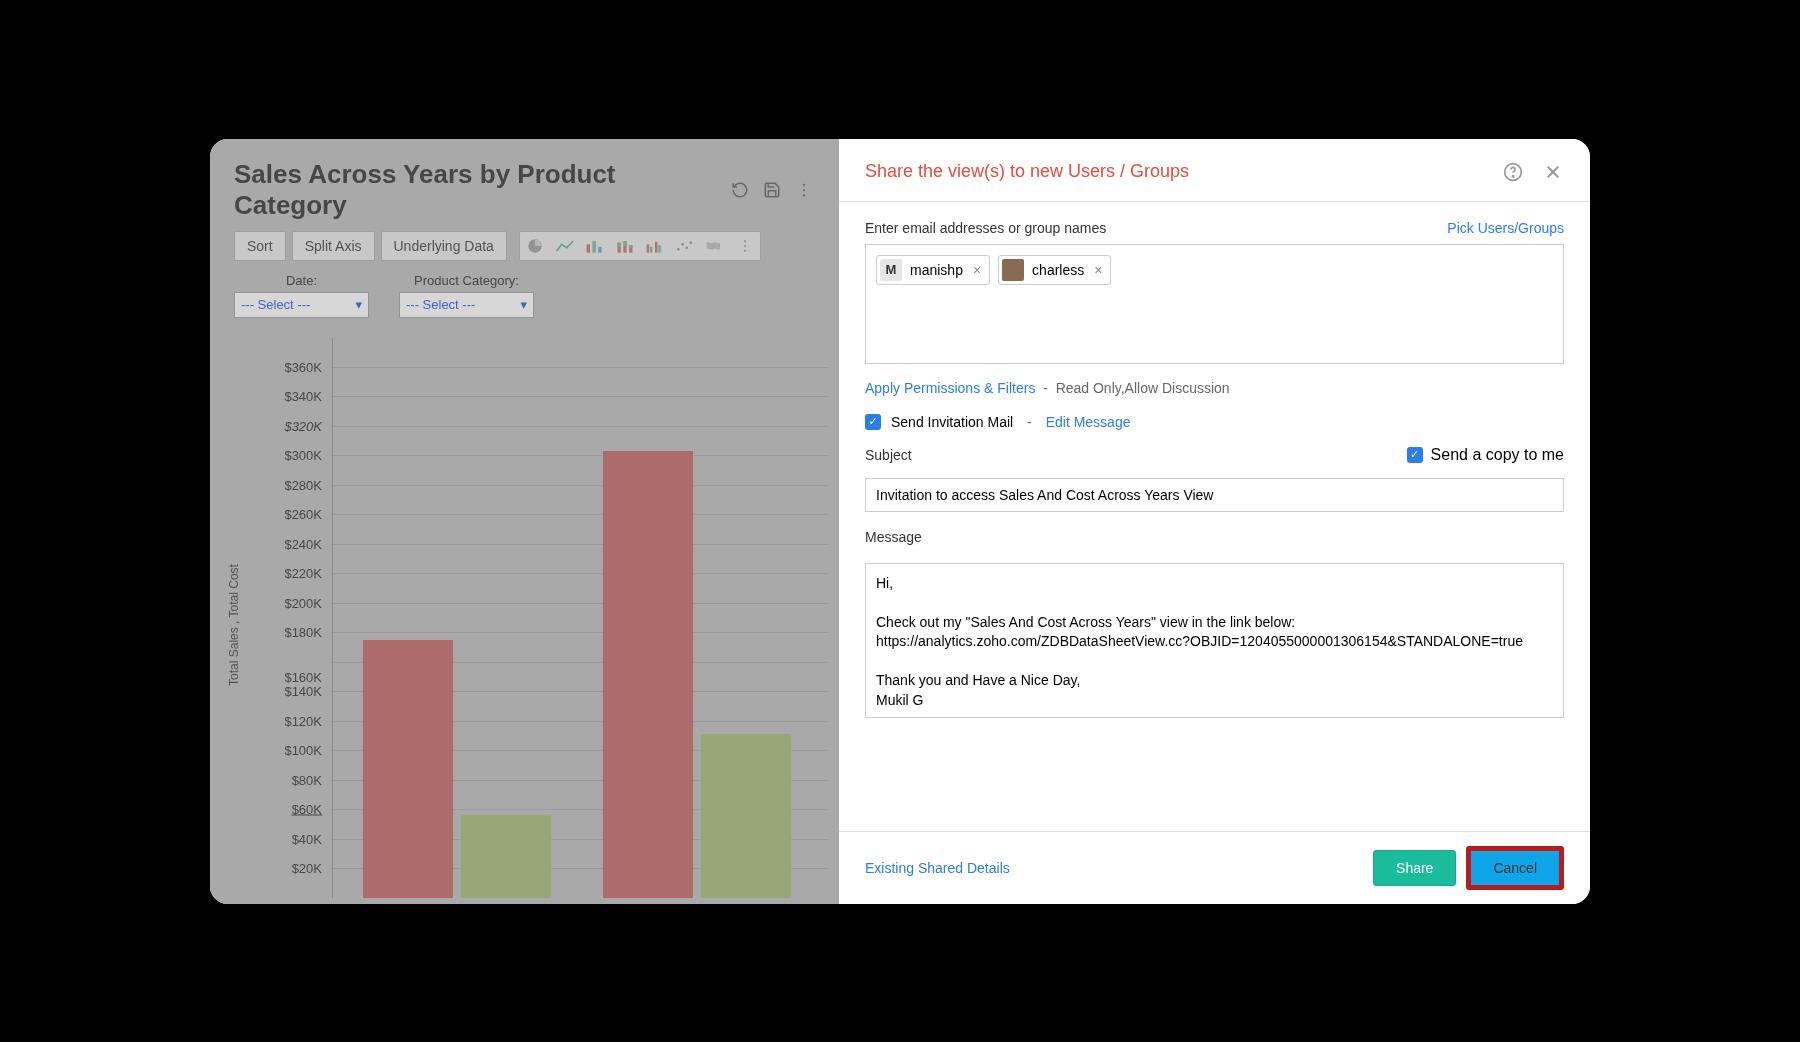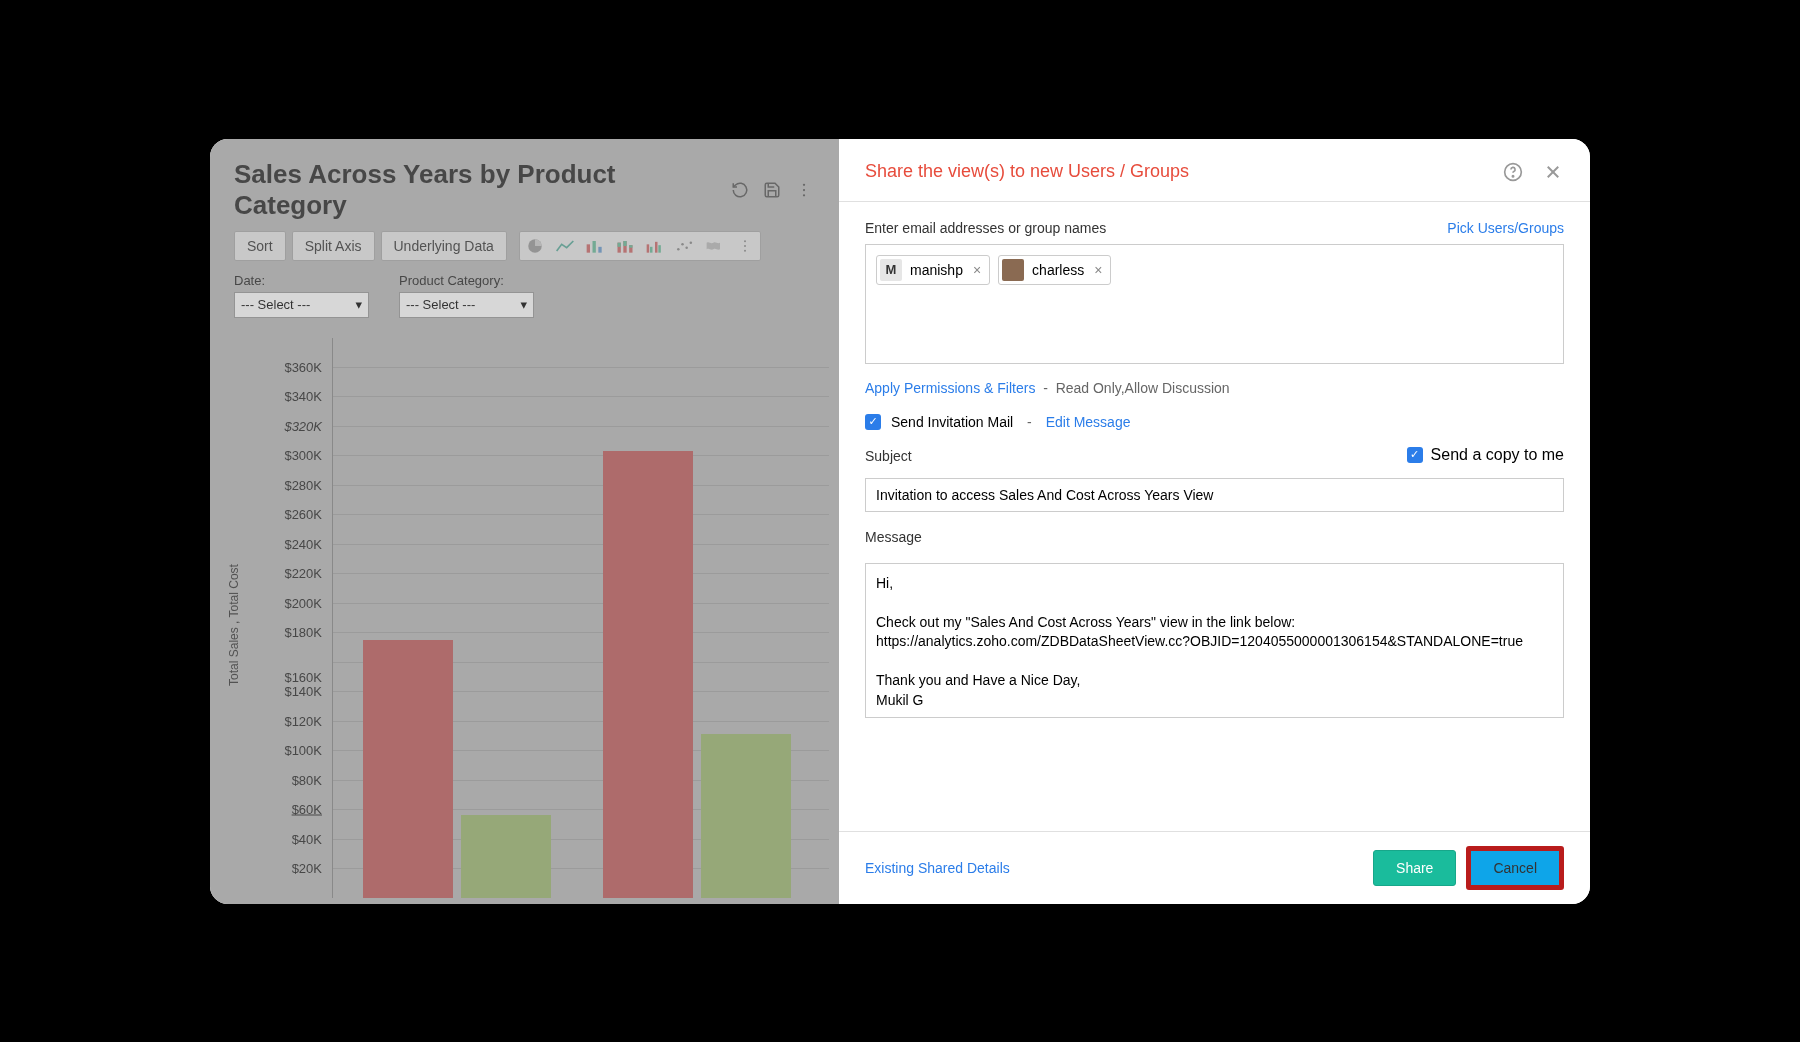--- a/index.html
+++ b/index.html
@@ -83,29 +83,29 @@
   display: flex;
   align-items: center;
   justify-content: center;
 }
 .filters-row {
   display: flex;
   gap: 30px;
   padding: 0 24px 10px 24px;
 }
 .filter-block { display: flex; flex-direction: column; gap: 4px; }
-.filter-label { font-size: 13px; color: #222; }
+.filter-label { font-size: 13px; color: #222; text-align: center; }
 .filter-select {
   width: 135px;
   height: 26px;
   border: 1px solid #999;
   background: #fff;
   font-size: 13px;
   padding: 0 6px;
-  color: #000000;
+  color: #1d4ed8;
   display: flex;
   align-items: center;
   justify-content: space-between;
 }
 .chart-area {
   position: relative;
   margin: 10px 0 0 24px;
   height: 560px;
 }
 .y-axis-title {
@@ -170,21 +170,21 @@
 .help-icon, .close-icon {
   width: 22px; height: 22px; color: #999;
   cursor: pointer;
   display: flex; align-items: center; justify-content: center;
 }
 .dialog-body {
   flex: 1;
   padding: 18px 26px;
   overflow: auto;
 }
-.row-flex { display: flex; align-items: flex-end; justify-content: space-between; margin-bottom: 8px; }
+.row-flex { display: flex; align-items: center; justify-content: space-between; margin-bottom: 8px; }
 .field-label { font-size: 14px; color: #333; }
 .link { color: #2b7de9; font-size: 14px; cursor: pointer; }
 .token-box {
   border: 1px solid #ccc;
   min-height: 120px;
   padding: 10px;
   display: flex;
   flex-wrap: wrap;
   gap: 8px;
   align-content: flex-start;

